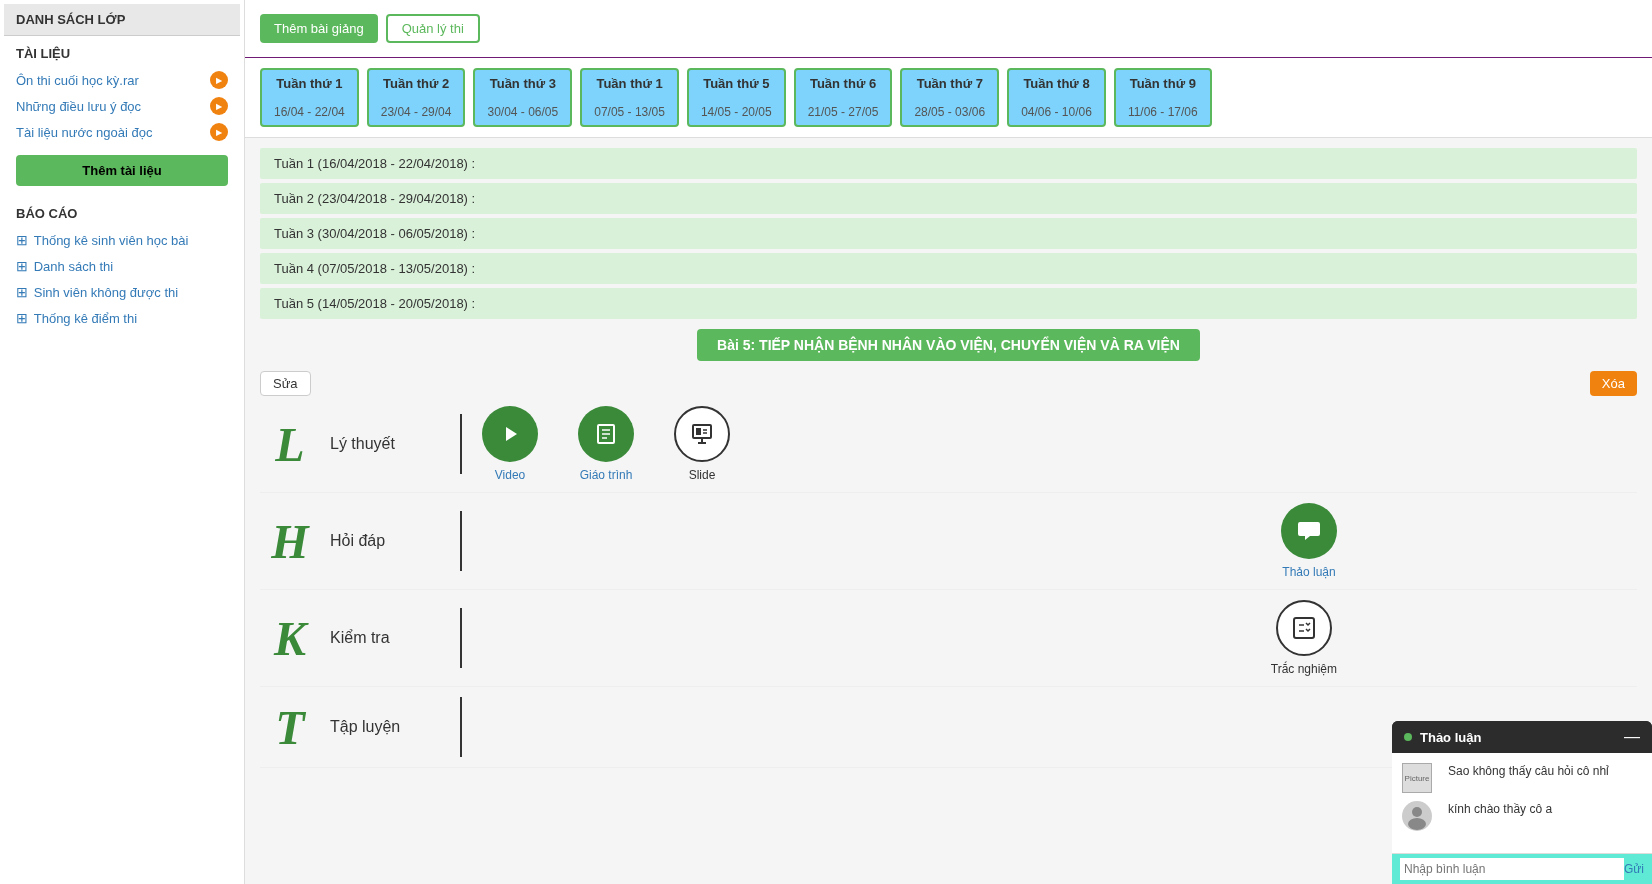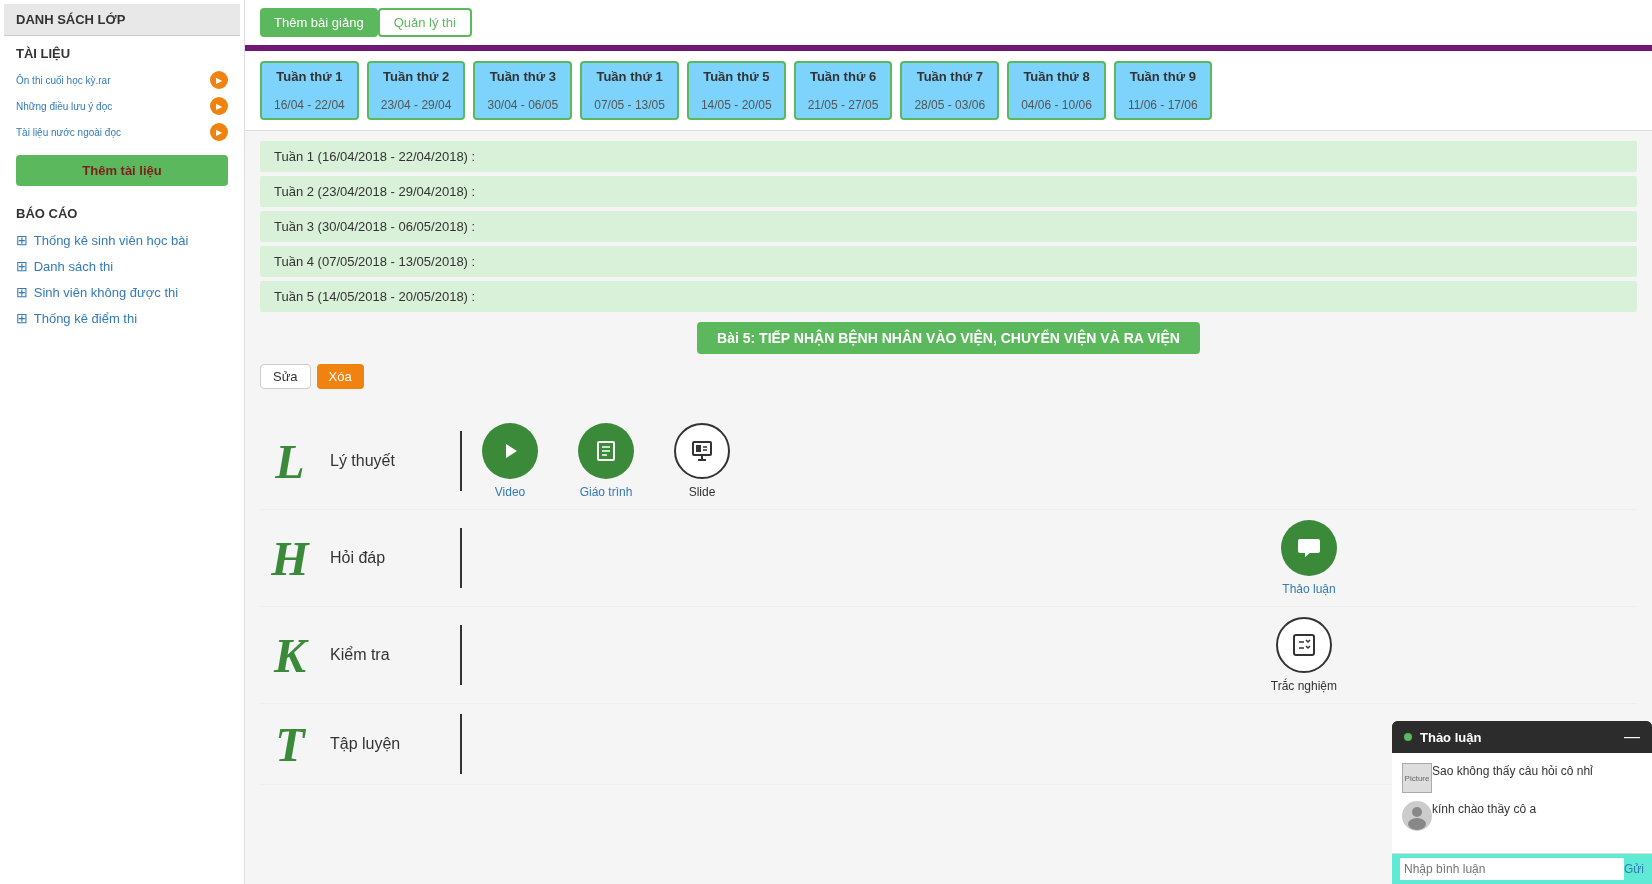--- a/index.html
+++ b/index.html
@@ -39,43 +39,44 @@
       text-decoration: none;
     }
     .sidebar-item .table-icon {
       color: #337ab7;
       margin-right: 6px;
       font-size: 14px;
     }
     .btn-them-tai-lieu {
       margin: 10px 12px;
       background: #5cb85c;
-      color: #7f1d1d;
+      color: #000000;
       border: none;
       padding: 8px 16px;
       border-radius: 4px;
       cursor: pointer;
       font-size: 13px;
       width: calc(100% - 24px);
       font-weight: bold;
     }
 
     
     .main {
       flex: 1;
       display: flex;
       flex-direction: column;
       overflow: hidden;
       background: #f5f5f5;
     }
     .top-bar {
       background: #fff;
-      padding: 8px 15px;
-      display: flex;
-      border-bottom: 6px solid #701a75;
+      padding: 14px 15px;
+      display: flex;
+      gap: 8px;
+      border-bottom: 1px solid #701a75;
     }
     .btn-green {
       background: #5cb85c;
       color: white;
       border: none;
       padding: 7px 14px;
       border-radius: 4px;
       cursor: pointer;
       font-size: 13px;
     }
@@ -142,23 +143,23 @@
       font-size: 14px;
       margin: 6px auto;
       display: inline-block;
     }
     .lesson-title-container {
       text-align: center;
       margin-bottom: 4px;
     }
     .edit-bar {
       display: flex;
-      justify-content: flex-start;
+      justify-content: space-between;
       gap: 6px;
-      margin-bottom: 24px;
+      margin-bottom: 0;
     }
     .btn-sua {
       background: white;
       color: #333;
       border: 1px solid #ccc;
       padding: 4px 12px;
       border-radius: 4px;
       cursor: pointer;
       font-size: 13px;
     }
@@ -281,21 +282,21 @@
     }
     .chat-body {
       background: #fff;
       padding: 10px;
       min-height: 100px;
       max-height: 150px;
       overflow-y: auto;
     }
     .chat-msg {
       display: flex;
-      gap: 0;
+      gap: 16px;
       margin-bottom: 8px;
       align-items: flex-start;
     }
     .chat-avatar {
       width: 30px;
       height: 30px;
       background: #ccc;
       border-radius: 50%;
       flex-shrink: 0;
       display: flex;
@@ -356,21 +357,21 @@
     
     .doc-item-wrapper {
       display: flex;
       align-items: center;
       justify-content: space-between;
       padding: 4px 12px;
     }
     .doc-item-wrapper a {
       color: #337ab7;
       text-decoration: none;
-      font-size: 10px;
+      font-size: 13px;
     }
   </style>
 </head>
 <body>
 
 <div class="sidebar">
   <div class="sidebar-section-title">DANH SÁCH LỚP</div>
 
   <div class="sidebar-subsection-title">TÀI LIỆU</div>
 

